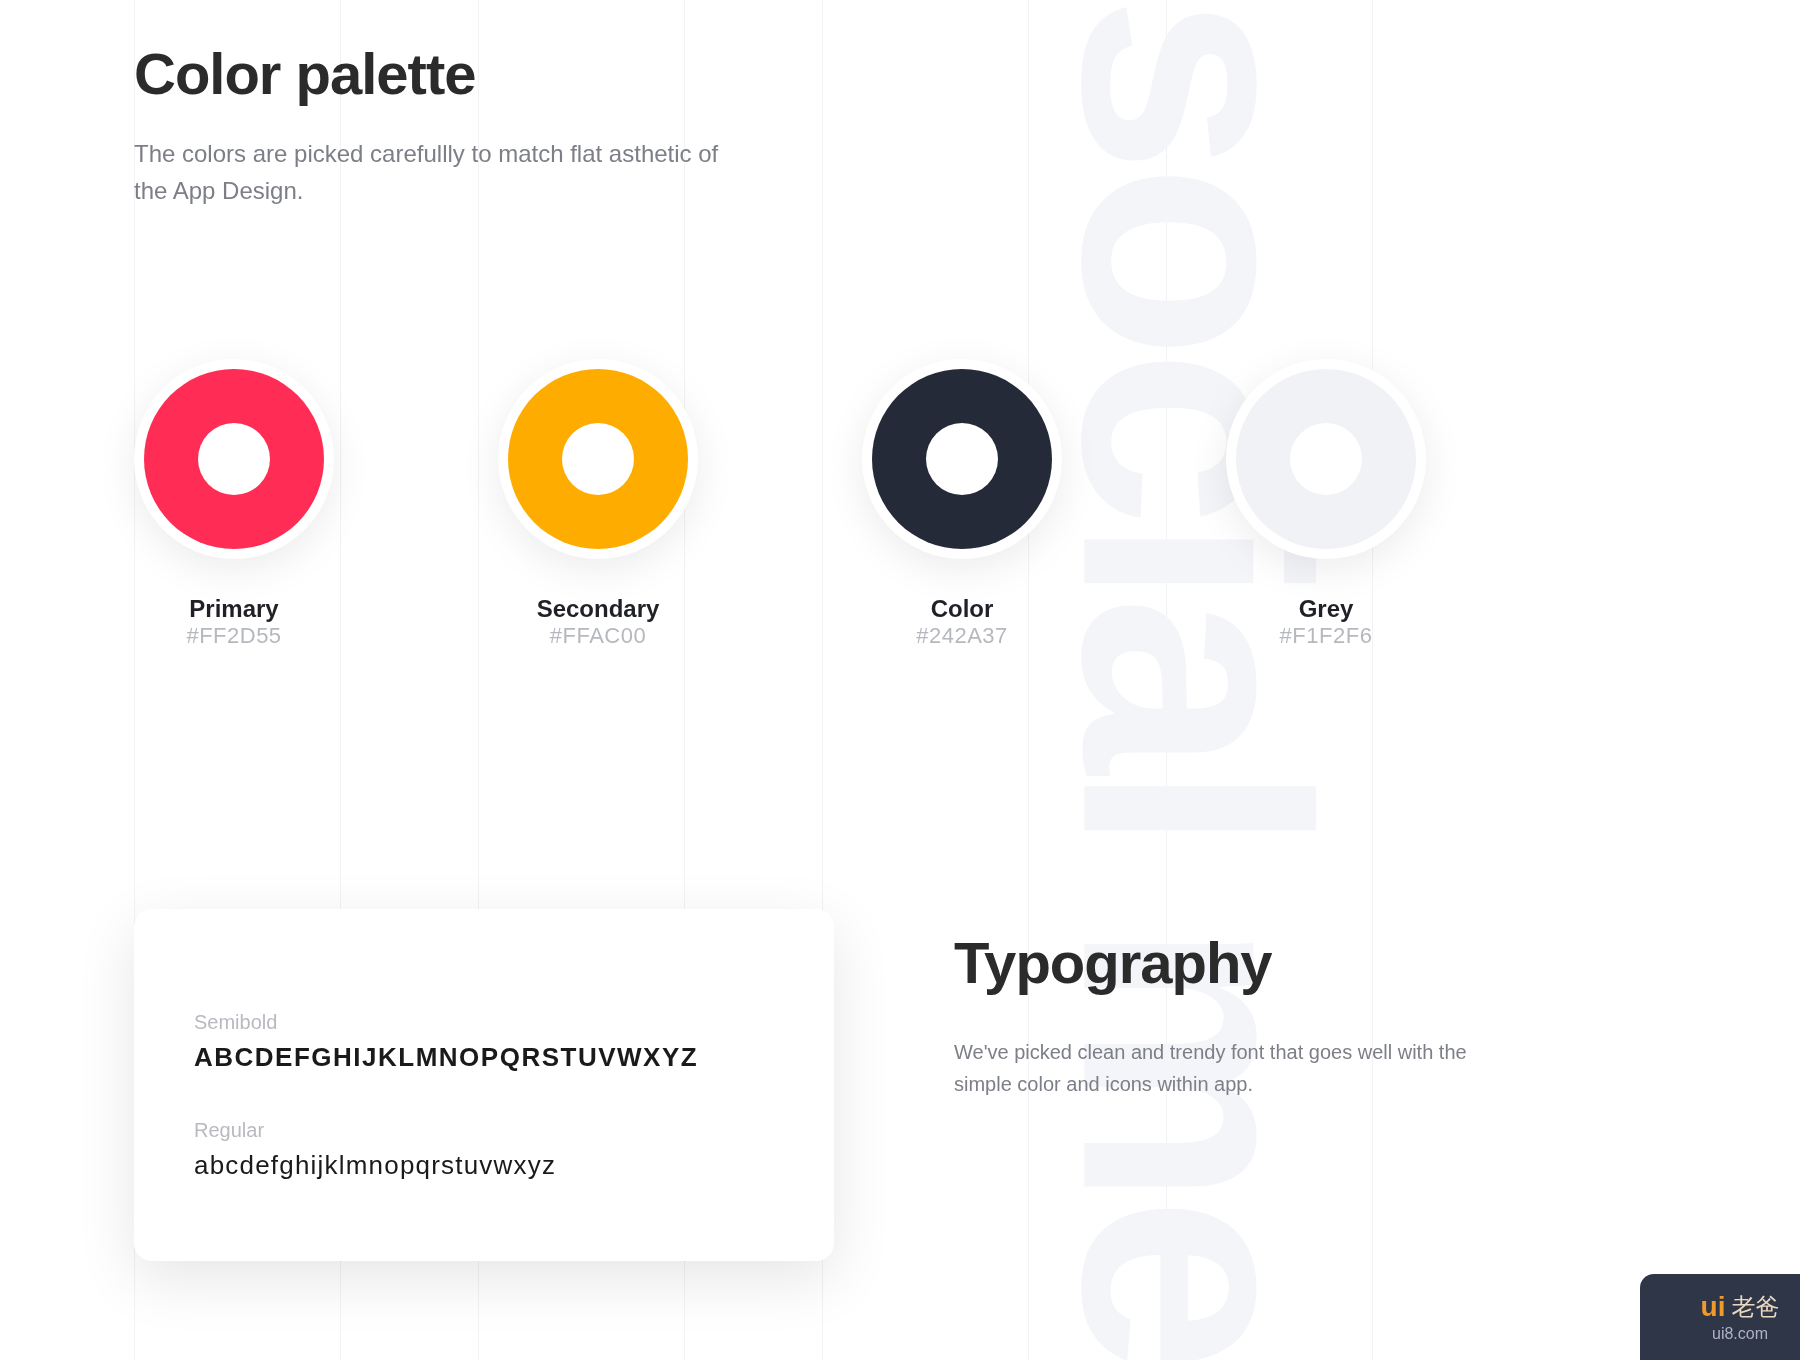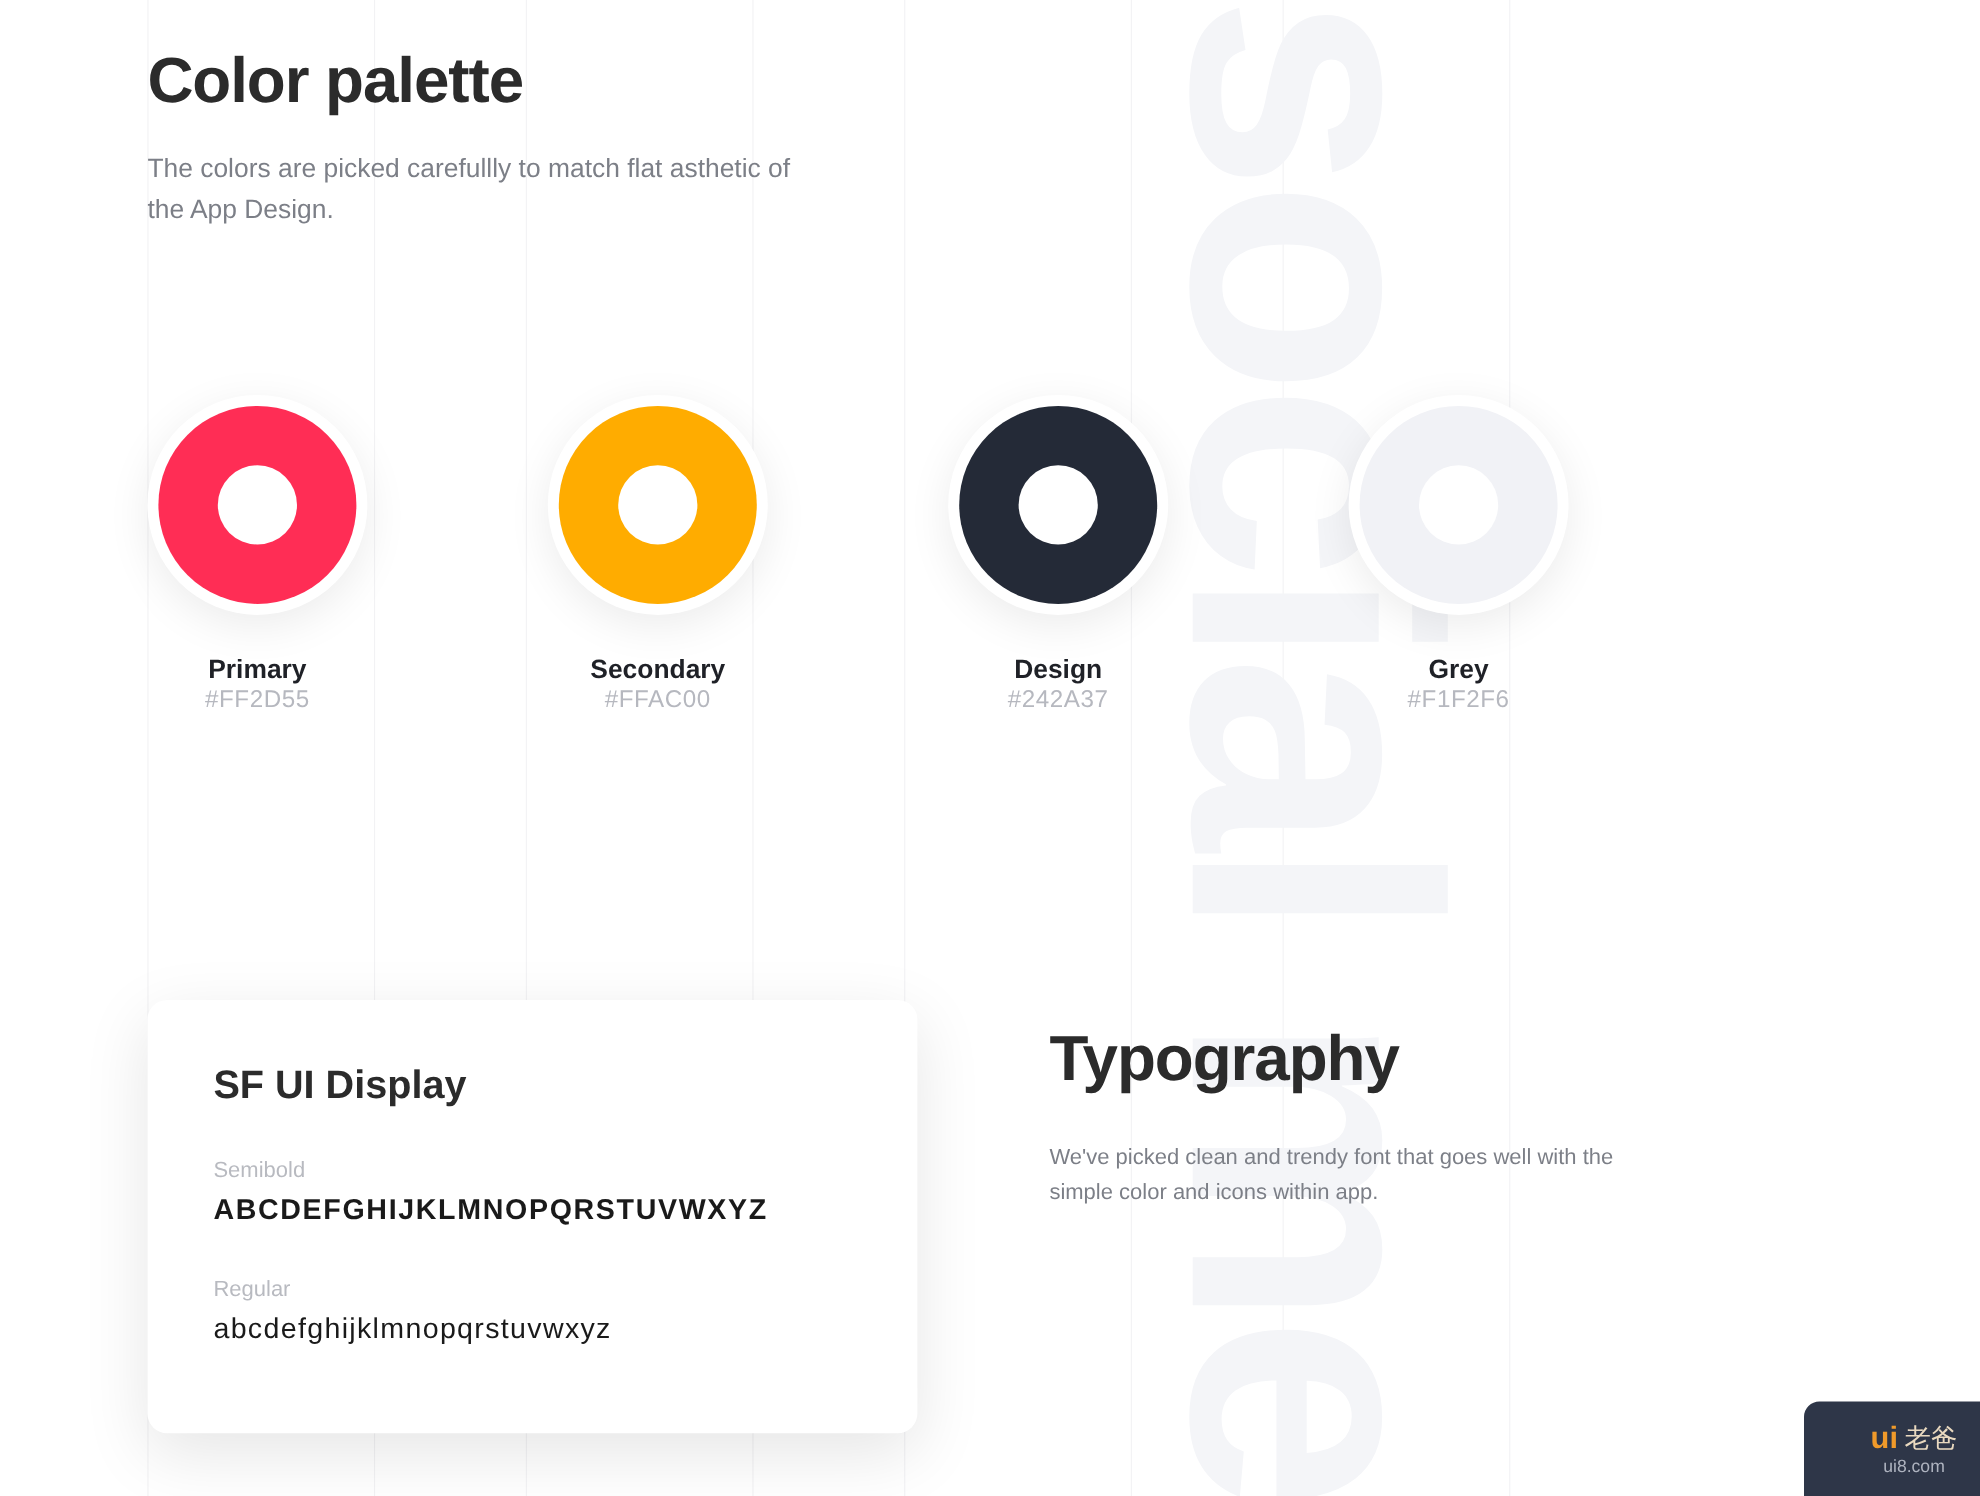--- a/index.html
+++ b/index.html
@@ -214,39 +214,38 @@
       <div class="swatch-name">Secondary</div>
       <div class="swatch-hex">#FFAC00</div>
     </div>
 
     <div class="swatch">
       <div class="ring-wrap">
         <div class="ring" style="background:#242A37">
           <div class="hole"></div>
         </div>
       </div>
-      <div class="swatch-name">Design</div>
+      <div class="swatch-name">Color</div>
       <div class="swatch-hex">#242A37</div>
     </div>
 
     <div class="swatch">
       <div class="ring-wrap">
         <div class="ring" style="background:#F1F2F6">
           <div class="hole"></div>
         </div>
       </div>
       <div class="swatch-name">Grey</div>
       <div class="swatch-hex">#F1F2F6</div>
     </div>
 
   </div>
 
   <div class="lower">
     <div class="type-card">
-      <div class="type-card-title">SF UI Display</div>
 
       <div class="weight-block">
         <div class="weight-label">Semibold</div>
         <div class="sample-semibold">ABCDEFGHIJKLMNOPQRSTUVWXYZ</div>
       </div>
 
       <div class="weight-block">
         <div class="weight-label">Regular</div>
         <div class="sample-regular">abcdefghijklmnopqrstuvwxyz</div>
       </div>

